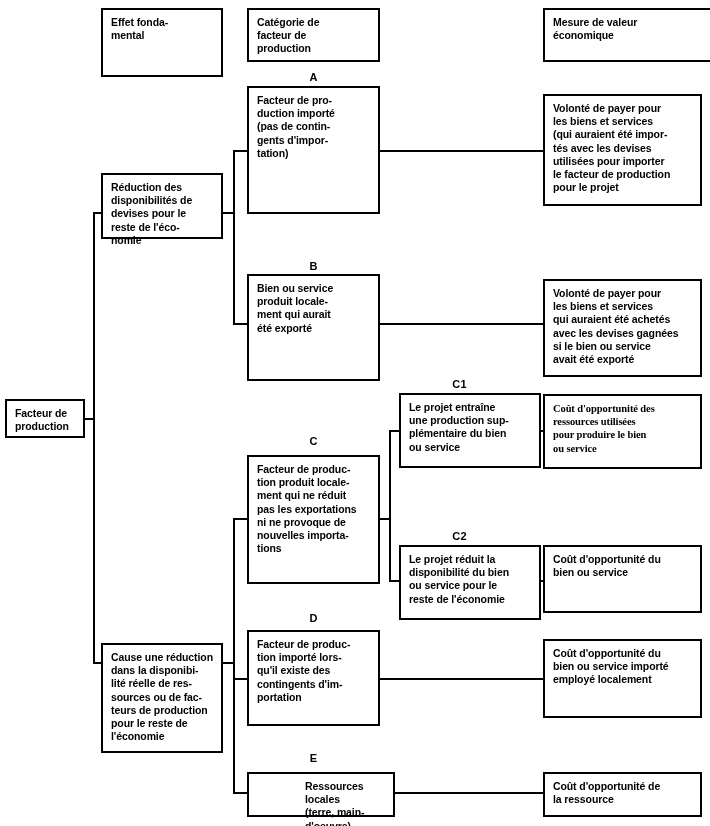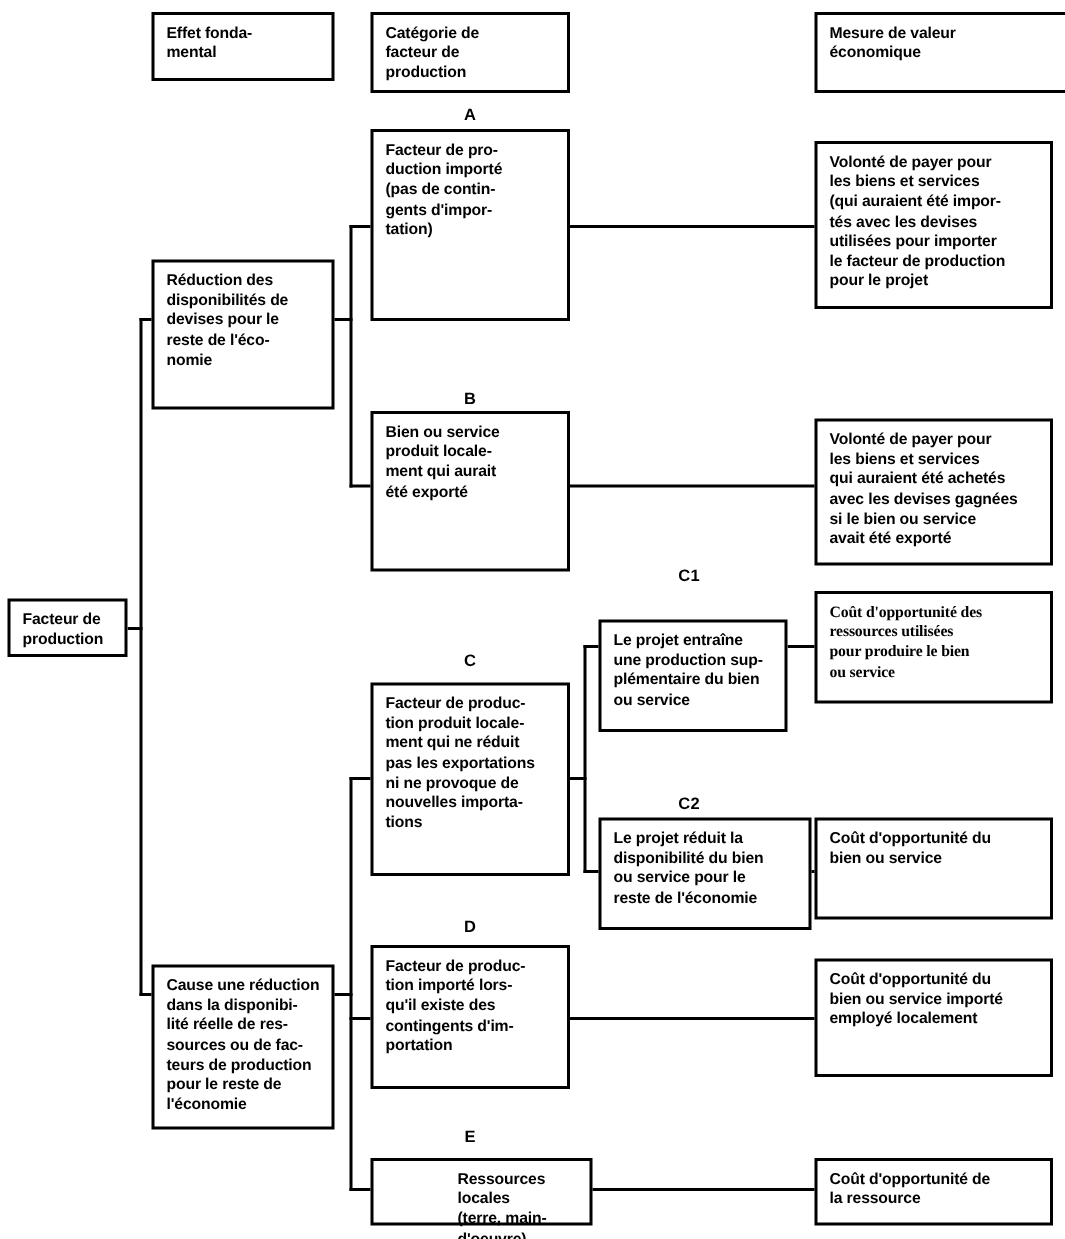--- a/index.html
+++ b/index.html
@@ -45,21 +45,21 @@
     z-index:1;
   }
   .hline{height:2px;}
   .vline{width:2px;}
 </style>
 </head>
 <body>
 
 <div id="canvas">
 
-  <div class="box" style="left:101px;top:8px;width:122px;height:46px;">
+  <div class="box" style="left:101px;top:8px;width:122px;height:69px;">
     <span class="txt">Effet fonda-
 mental</span>
   </div>
 
   <div class="box" style="left:247px;top:8px;width:133px;height:54px;">
     <span class="txt">Catégorie de
 facteur de
 production</span>
   </div>
 
@@ -103,21 +103,21 @@
   <div class="line hline" style="left:389px;top:580px;width:11px;"></div>
 
   <div class="line hline" style="left:525px;top:430px;width:20px;"></div>
 
   <div class="line hline" style="left:525px;top:580px;width:20px;"></div>
 
   <div class="line hline" style="left:379px;top:678px;width:166px;"></div>
 
   <div class="line hline" style="left:379px;top:792px;width:166px;"></div>
 
-  <div class="box" style="left:101px;top:173px;width:122px;height:100px;">
+  <div class="box" style="left:101px;top:173px;width:122px;height:66px;">
     <span class="txt">Réduction des
 disponibilités de
 devises pour le
 reste de l'éco-
 nomie</span>
   </div>
 
   <div class="box" style="left:101px;top:611px;width:122px;height:110px;margin-top:32px;">
     <span class="txt">Cause une réduction
 dans la disponibi-
@@ -164,21 +164,21 @@
 qu'il existe des
 contingents d'im-
 portation</span>
   </div>
 
   <div class="box" style="left:247px;top:772px;width:148px;height:45px;padding-left:48px;">
     <span class="txt">Ressources locales
 (terre, main-d'oeuvre)</span>
   </div>
 
-  <div class="box" style="left:399px;top:393px;width:126px;height:75px;margin-top:20px;">
+  <div class="box" style="left:399px;top:393px;width:142px;height:75px;">
     <span class="txt">Le projet entraîne
 une production sup-
 plémentaire du bien
 ou service</span>
   </div>
 
   <div class="box" style="left:399px;top:545px;width:142px;height:75px;">
     <span class="txt">Le projet réduit la
 disponibilité du bien
 ou service pour le

